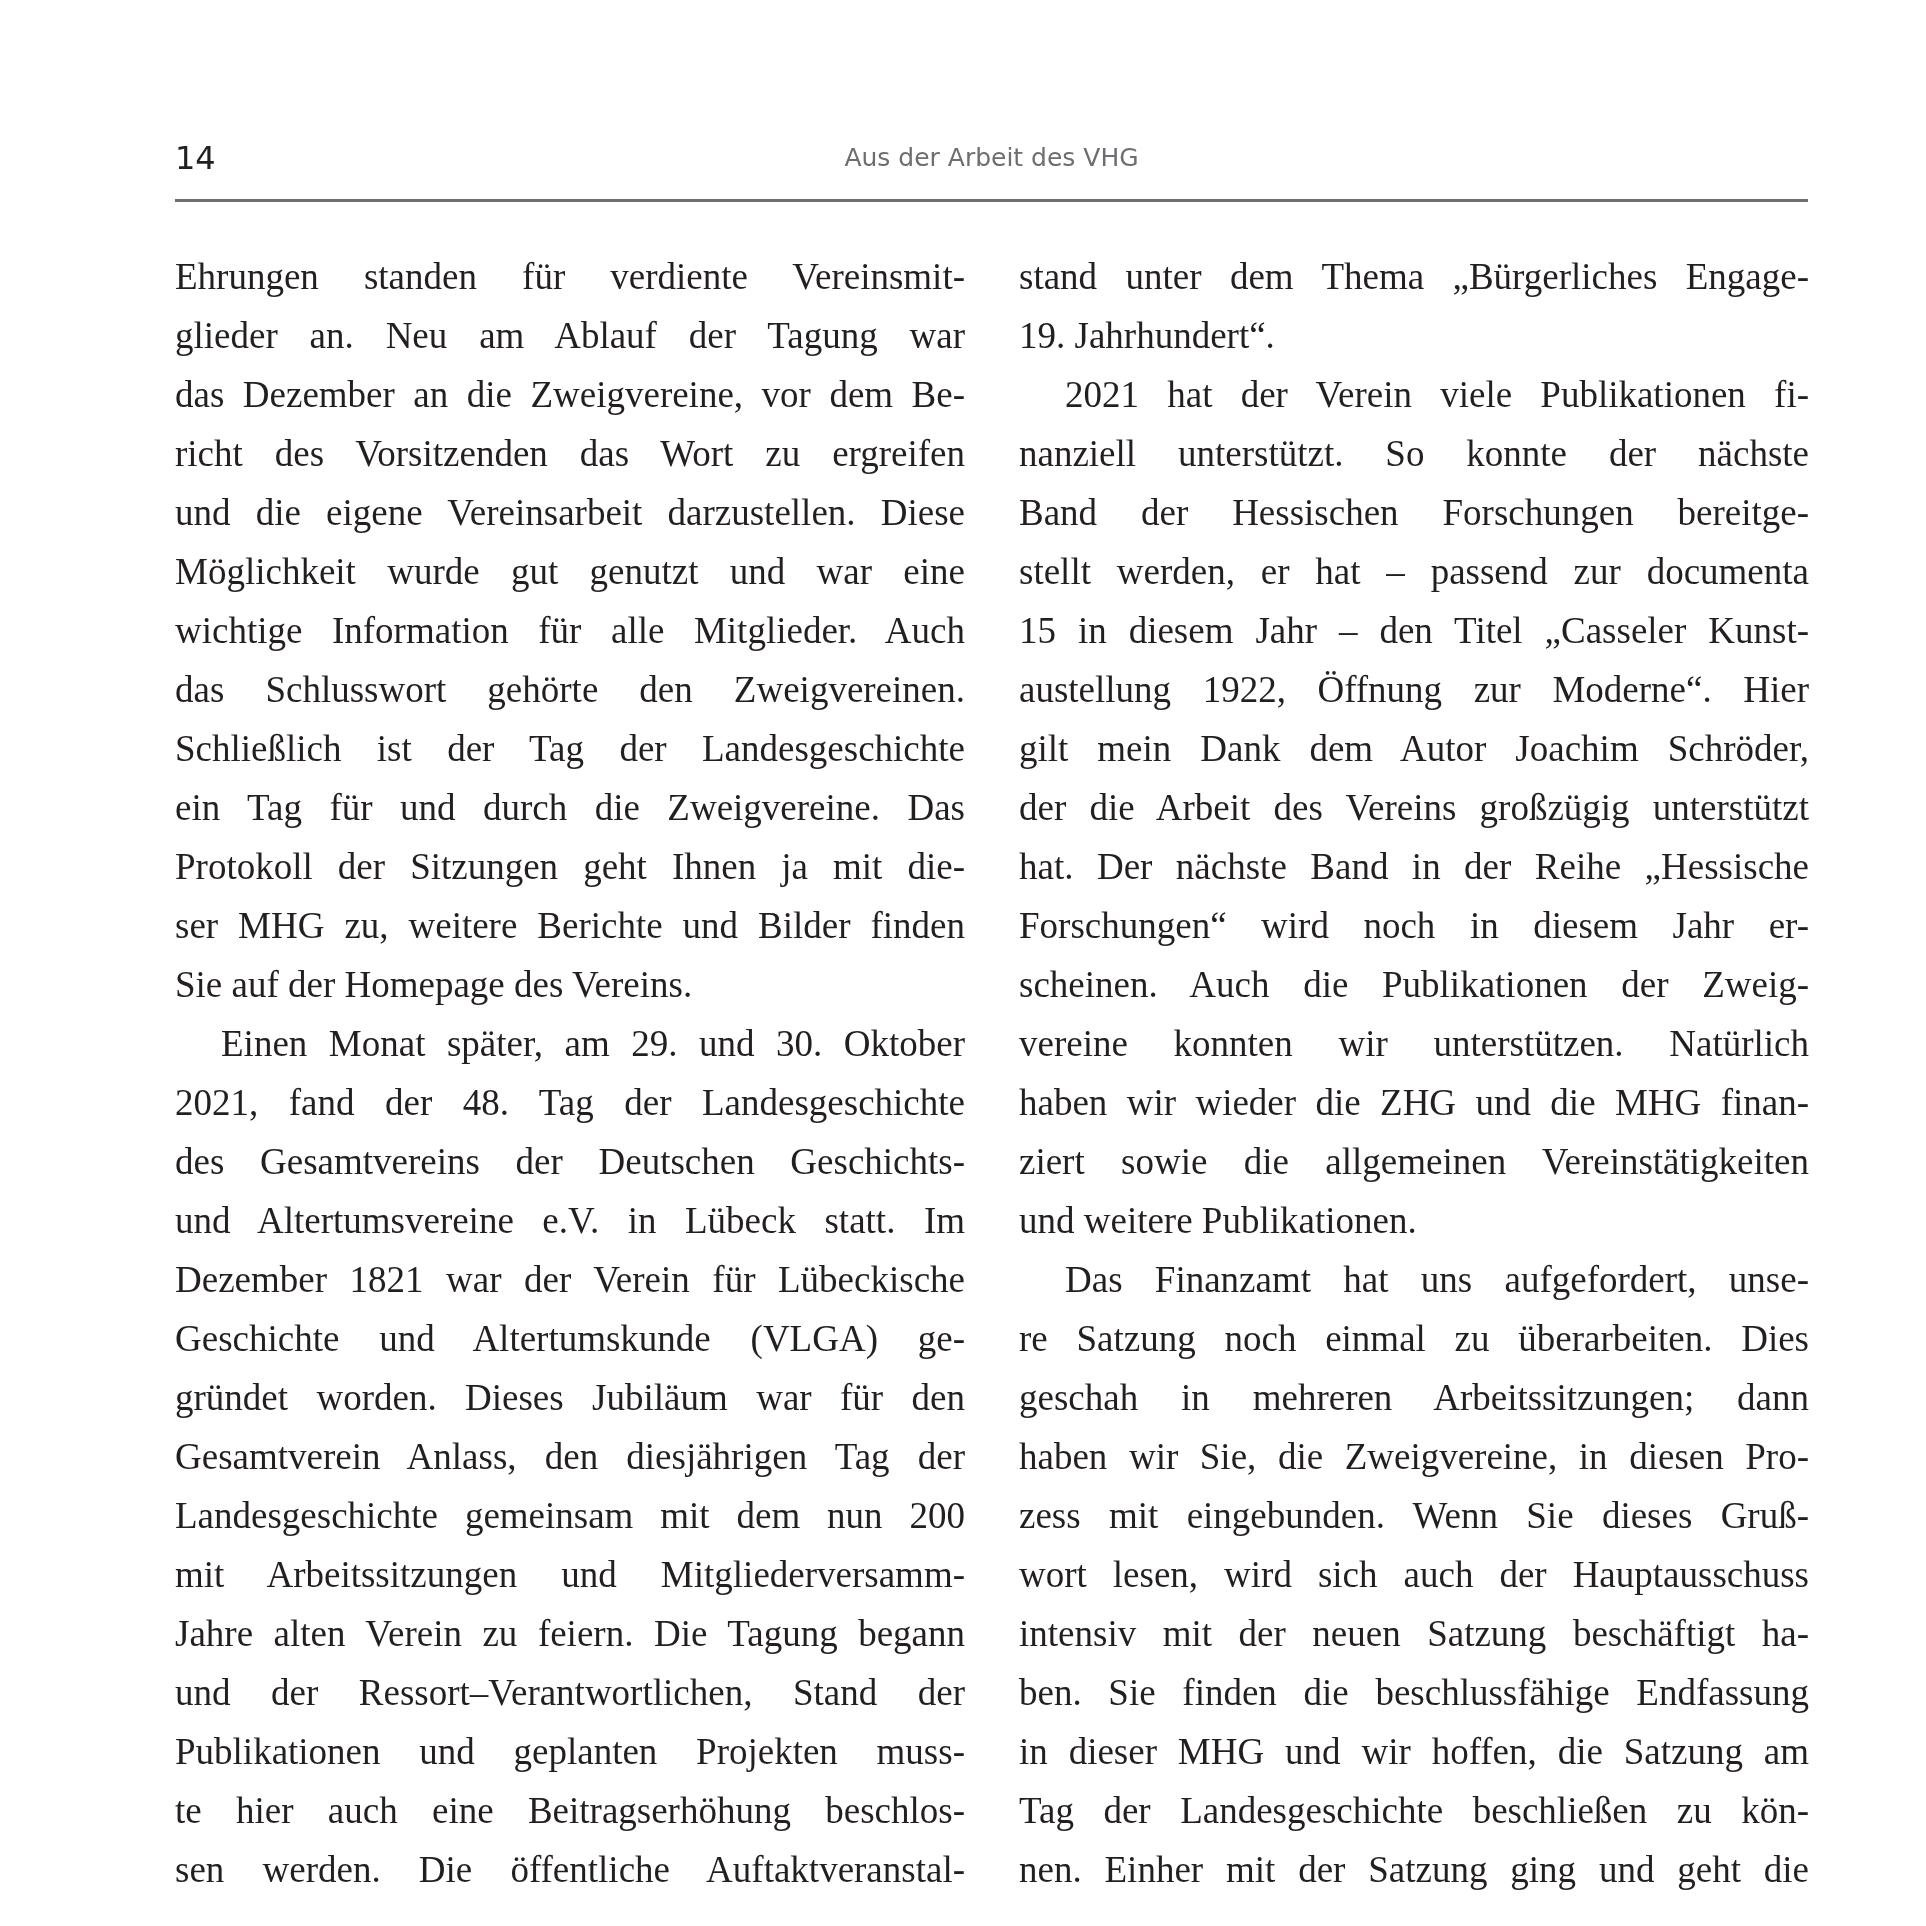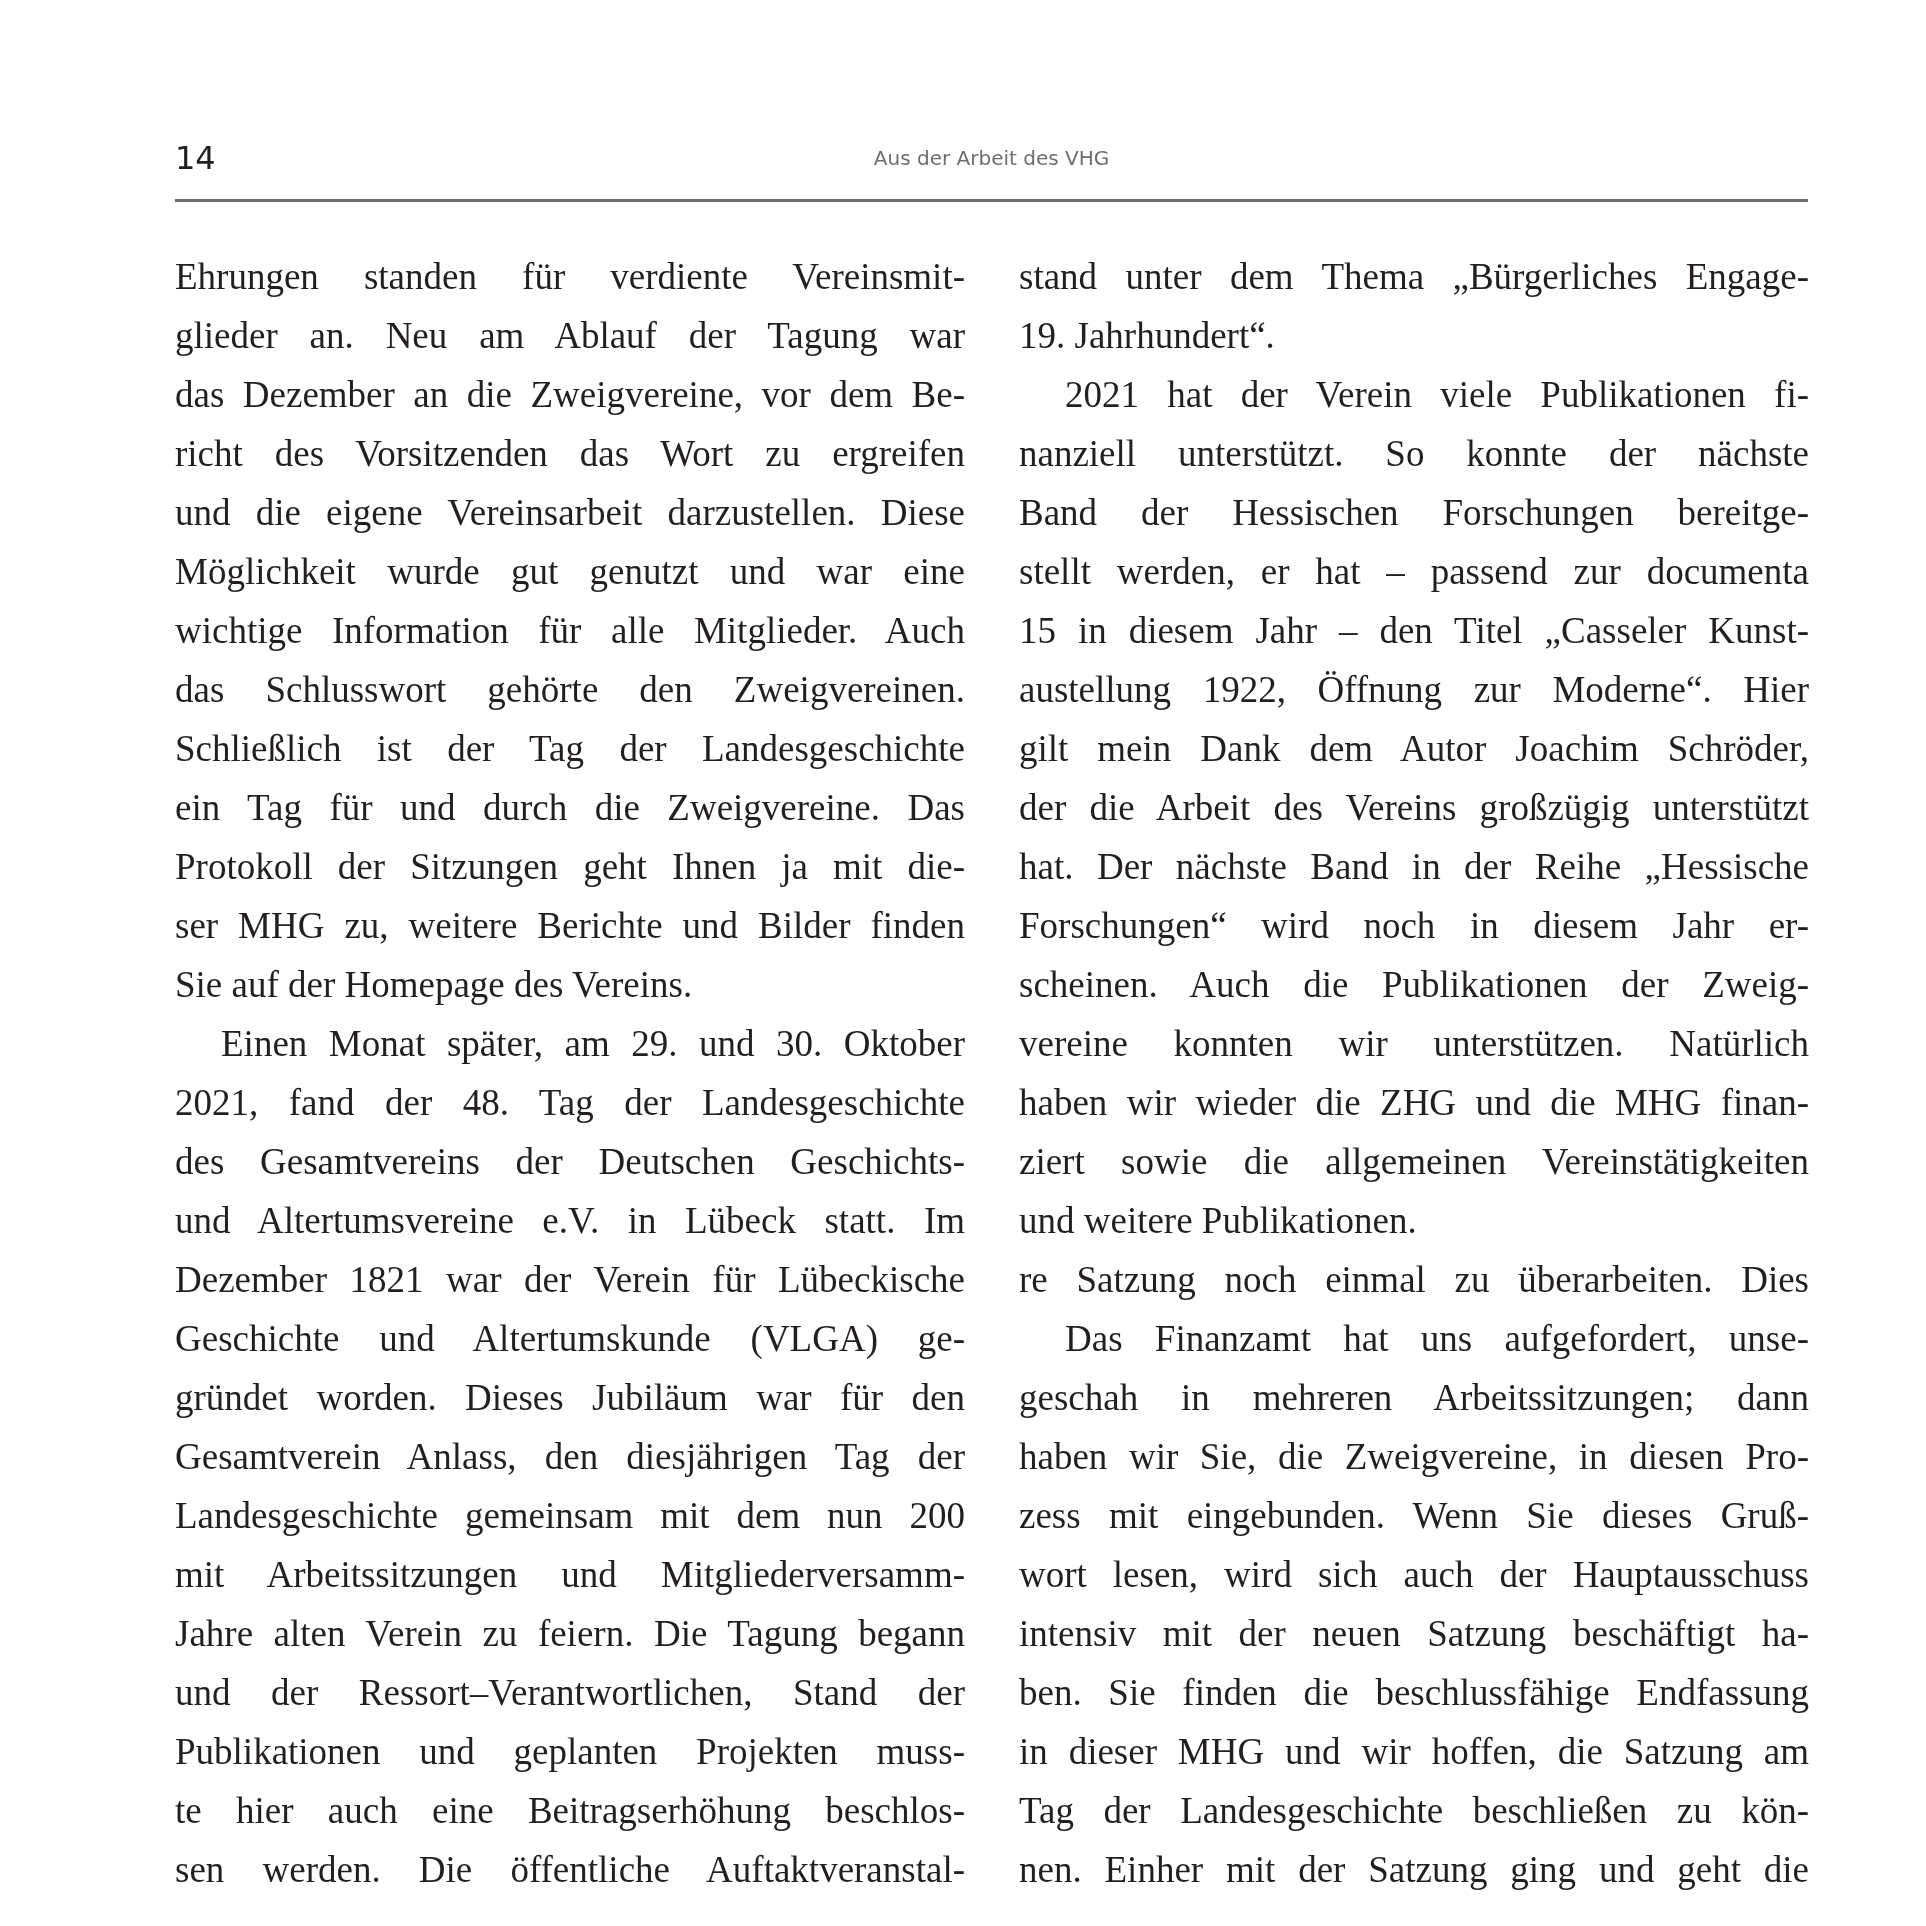--- a/index.html
+++ b/index.html
@@ -9,21 +9,21 @@
       position: absolute; left: 175px; top: 137px; width: 1633px; height: 42px;
       font-family: "DejaVu Sans", "Liberation Sans", sans-serif;
       color: #6d6d72;
     }
     .page-number {
       position: absolute; left: 0; top: 0;
       font-size: 32px; line-height: 42px; color: #231f20;
     }
     .running-title {
       position: absolute; left: 0; right: 0; top: 0; text-align: center;
-      font-size: 20px; line-height: 42px; letter-spacing: 0px; color: #6d6d72;
+      font-size: 25px; line-height: 42px; letter-spacing: 0px; color: #6d6d72;
     }
     .head-rule {
       position: absolute; left: 175px; top: 199px; width: 1633px; height: 3.1px;
       background: #6d6d72;
     }
     .column {
       position: absolute; top: 247px; width: 790px;
       font-family: "Liberation Serif", "DejaVu Serif", serif;
       font-size: 37px; line-height: 59px; color: #231f20;
     }
@@ -88,22 +88,22 @@
       <span class="line">austellung 1922, Öffnung zur Moderne“. Hier</span>
       <span class="line">gilt mein Dank dem Autor Joachim Schröder,</span>
       <span class="line">der die Arbeit des Vereins großzügig unterstützt</span>
       <span class="line">hat. Der nächste Band in der Reihe „Hessische</span>
       <span class="line">Forschungen“ wird noch in diesem Jahr er-</span>
       <span class="line">scheinen. Auch die Publikationen der Zweig-</span>
       <span class="line">vereine konnten wir unterstützen. Natürlich</span>
       <span class="line">haben wir wieder die ZHG und die MHG finan-</span>
       <span class="line">ziert sowie die allgemeinen Vereinstätigkeiten</span>
       <span class="line last">und weitere Publikationen.</span>
+      <span class="line indent">Das Finanzamt hat uns aufgefordert, unse-</span>
       <span class="line">re Satzung noch einmal zu überarbeiten. Dies</span>
-      <span class="line indent">Das Finanzamt hat uns aufgefordert, unse-</span>
       <span class="line">geschah in mehreren Arbeitssitzungen; dann</span>
       <span class="line">haben wir Sie, die Zweigvereine, in diesen Pro-</span>
       <span class="line">zess mit eingebunden. Wenn Sie dieses Gruß-</span>
       <span class="line">wort lesen, wird sich auch der Hauptausschuss</span>
       <span class="line">intensiv mit der neuen Satzung beschäftigt ha-</span>
       <span class="line">ben. Sie finden die beschlussfähige Endfassung</span>
       <span class="line">in dieser MHG und wir hoffen, die Satzung am</span>
       <span class="line">Tag der Landesgeschichte beschließen zu kön-</span>
       <span class="line">nen. Einher mit der Satzung ging und geht die</span>
     </div>

